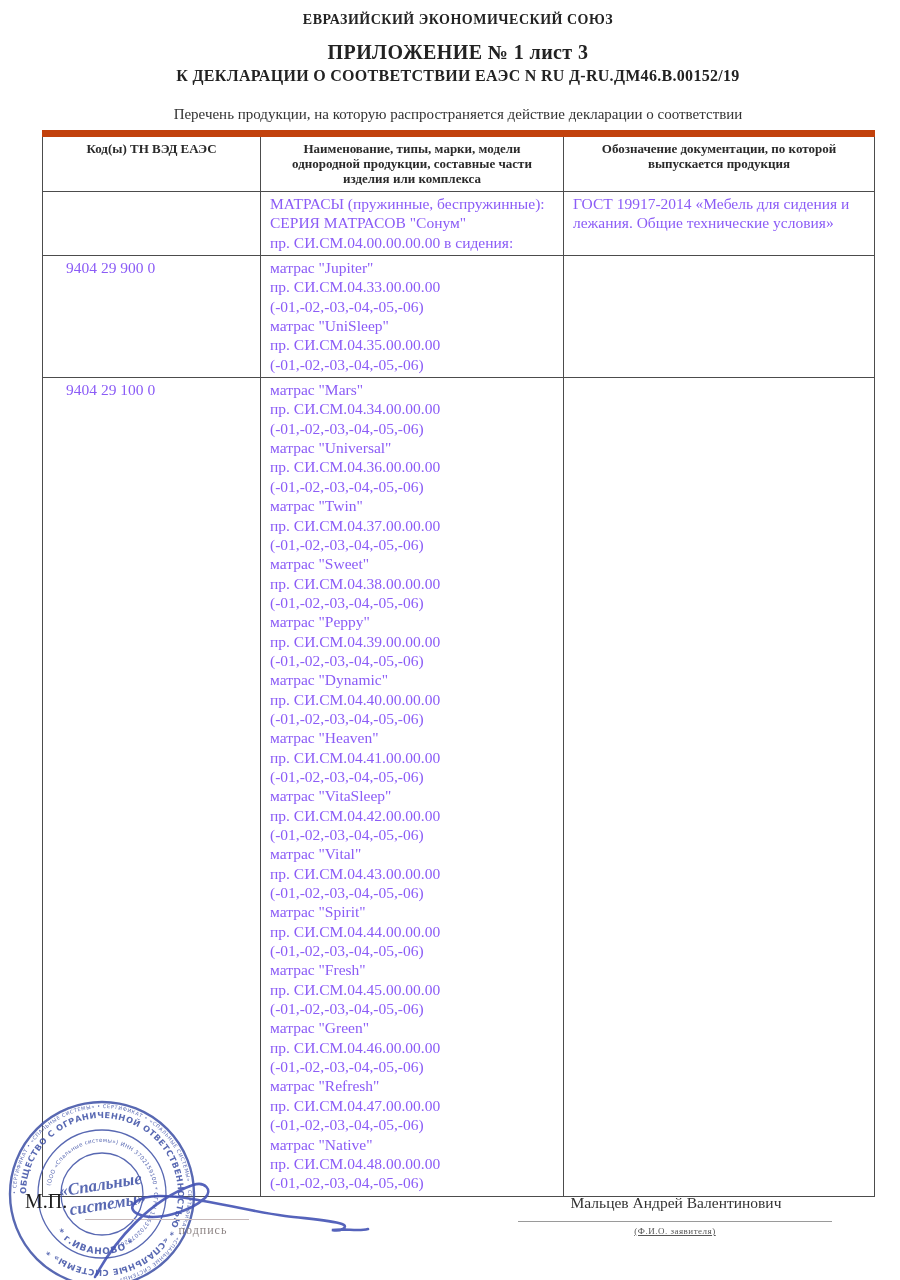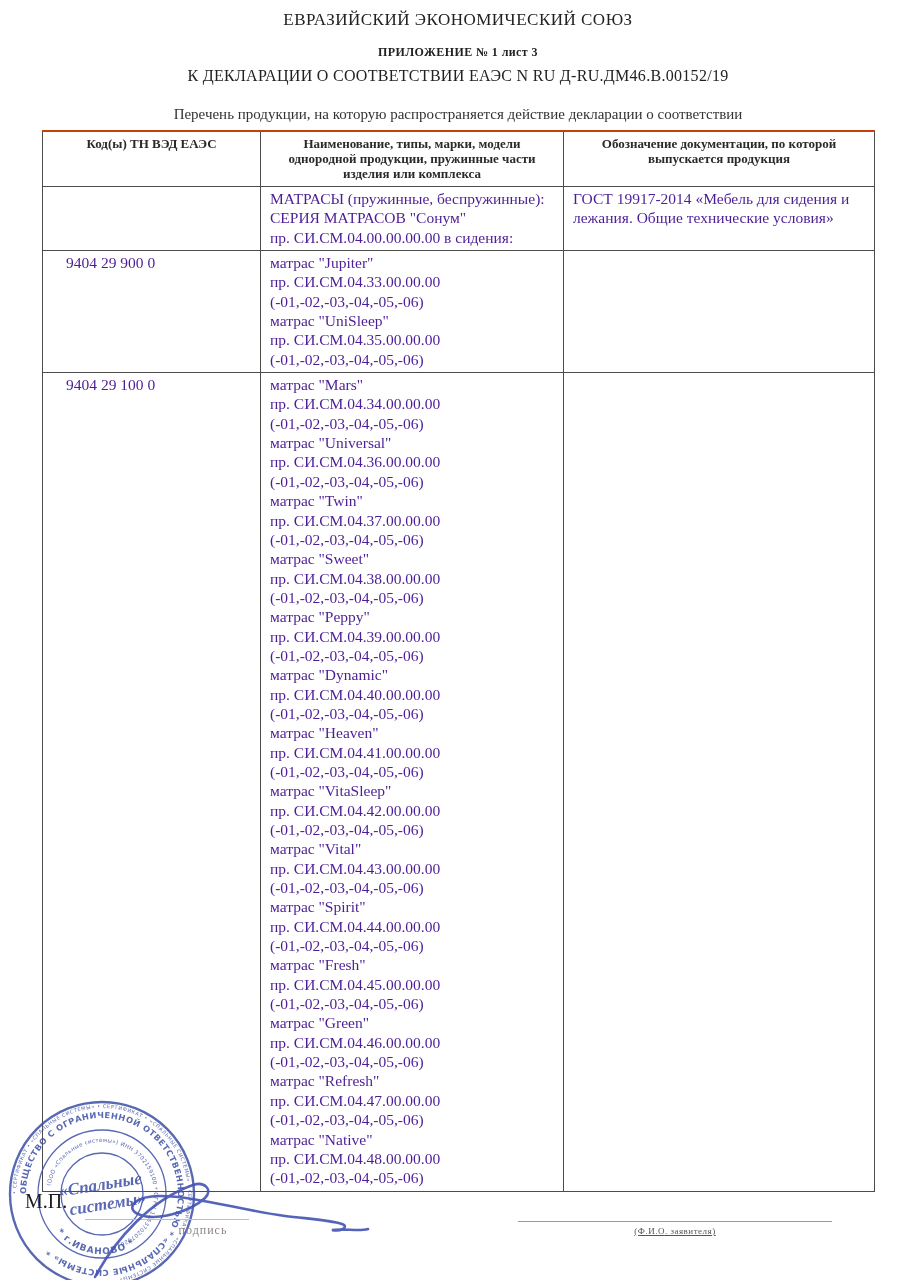--- a/index.html
+++ b/index.html
@@ -2,35 +2,35 @@
 <html><head>
 <meta charset="utf-8">
 <style>
   html,body{margin:0;padding:0;}
   body{width:900px;height:1280px;background:#fff;overflow:hidden;position:relative;
        font-family:"Liberation Serif", serif;color:#2e2e2e;}
   .page{position:absolute;inset:0;background:#fff;}
 
   
   .doc-header{position:absolute;left:42px;top:8px;width:832px;text-align:center;}
-  .h-line1{font-size:17px;font-weight:normal;letter-spacing:.5px;line-height:24px;color:#222;}
-  .h-line2{font-size:12px;font-weight:bold;letter-spacing:.4px;line-height:22px;margin-top:9px;color:#222;}
-  .h-line3{font-size:16px;font-weight:normal;letter-spacing:.3px;line-height:22px;margin-top:2px;color:#222;}
+  .h-line1{font-size:14px;font-weight:bold;letter-spacing:.5px;line-height:24px;color:#222;}
+  .h-line2{font-size:20px;font-weight:bold;letter-spacing:.4px;line-height:22px;margin-top:9px;color:#222;}
+  .h-line3{font-size:16px;font-weight:bold;letter-spacing:.3px;line-height:22px;margin-top:2px;color:#222;}
   .subtitle{position:absolute;left:42px;top:106px;width:832px;text-align:center;
             font-size:15px;color:#333;}
 
   
   .tbl-wrap{position:absolute;left:42px;top:130px;}
   table{border-collapse:collapse;table-layout:fixed;width:832px;}
   col.c1{width:218px;} col.c2{width:303px;} col.c3{width:311px;}
   th,td{border:1px solid #4c4c4c;vertical-align:top;}
-  table{border-top:2px solid #c2410c;}
+  table{border-top:7px solid #c2410c;}
   thead th{font-size:13px;font-weight:bold;line-height:15px;padding:4px 10px 5px;
            text-align:center;color:#2a2a2a;}
-  tbody td{font-size:15.5px;line-height:19.35px;padding:2px 8px 3px 9px;color:#4c1d95;}
+  tbody td{font-size:15.5px;line-height:19.35px;padding:2px 8px 3px 9px;color:#8b5cf6;}
   tbody td:first-child{padding-left:23px;}
   tbody td div{white-space:nowrap;}
 
   
   .mp-label{position:absolute;left:25px;top:1190px;font-size:20px;color:#1d1d1d;z-index:6;}
   .sig-line{position:absolute;left:85px;top:1219px;width:164px;border-top:1px solid #c7b9b9;z-index:4;}
   .sig-caption{position:absolute;left:148px;top:1223px;width:110px;text-align:center;
                font-size:12px;color:#8d8484;z-index:4;letter-spacing:1px;}
   .applicant-name{position:absolute;left:520px;top:1194px;width:312px;text-align:center;
                   font-size:15.5px;color:#333;}
@@ -58,21 +58,21 @@
   <div class="tbl-wrap">
     <table>
       <colgroup>
           <col class="c1">
           <col class="c2">
           <col class="c3">
         </colgroup>
       <thead>
         <tr>
             <th>Код(ы) ТН ВЭД ЕАЭС</th>
-            <th>Наименование, типы, марки, модели однородной продукции, пружинные части изделия или комплекса</th>
+            <th>Наименование, типы, марки, модели однородной продукции, составные части изделия или комплекса</th>
             <th>Обозначение документации, по которой выпускается продукция</th>
           </tr>
       </thead>
       <tbody>
           <tr>
             <td></td>
             <td>
               <div>МАТРАСЫ (пружинные, беспружинные):</div>
               <div>СЕРИЯ МАТРАСОВ "Сонум"</div>
               <div>пр. СИ.СМ.04.00.00.00.00 в сидения:</div>
@@ -181,16 +181,17 @@
              C135,76 180,90 225,96
              C250,99 270,100 282,104
              C290,107 280,112 272,110
              C285,108 298,112 308,109" fill="none" stroke="#4252b4" stroke-width="2.6" stroke-linecap="round" opacity="0.9"></path>
   </svg>
 
   <div class="mp-label">М.П.</div>
   <div class="sig-line"></div>
   <div class="sig-caption">подпись</div>
 
+  <div class="applicant-name">Мальцев Андрей Валентинович</div>
   <div class="applicant-line"></div>
   <div class="applicant-caption">(Ф.И.О. заявителя)</div>
 
 </div>
 
 </body></html>

